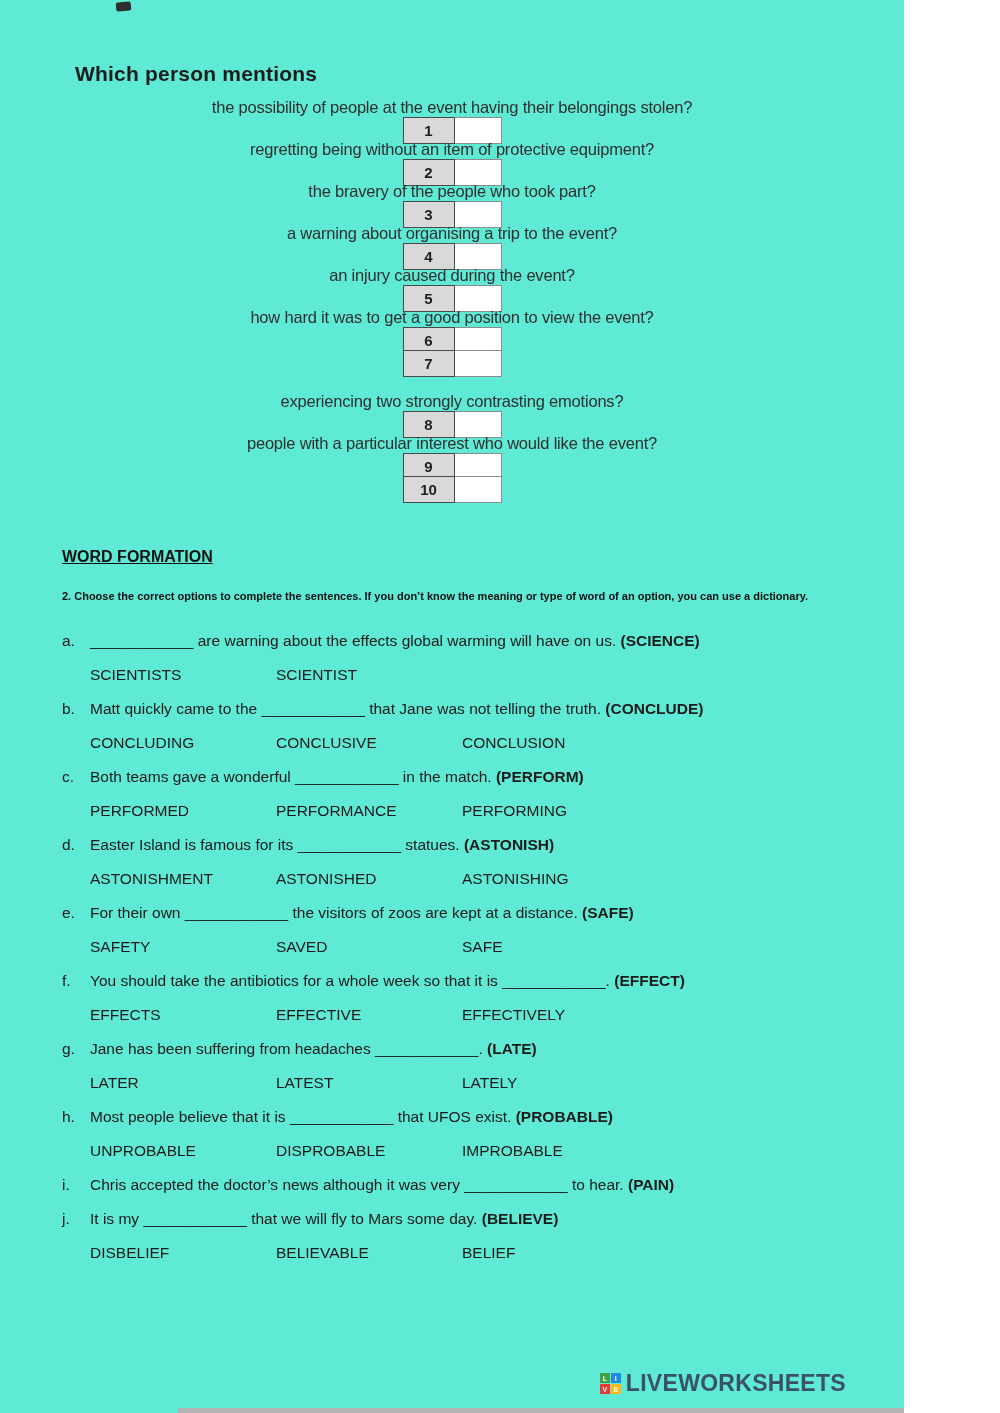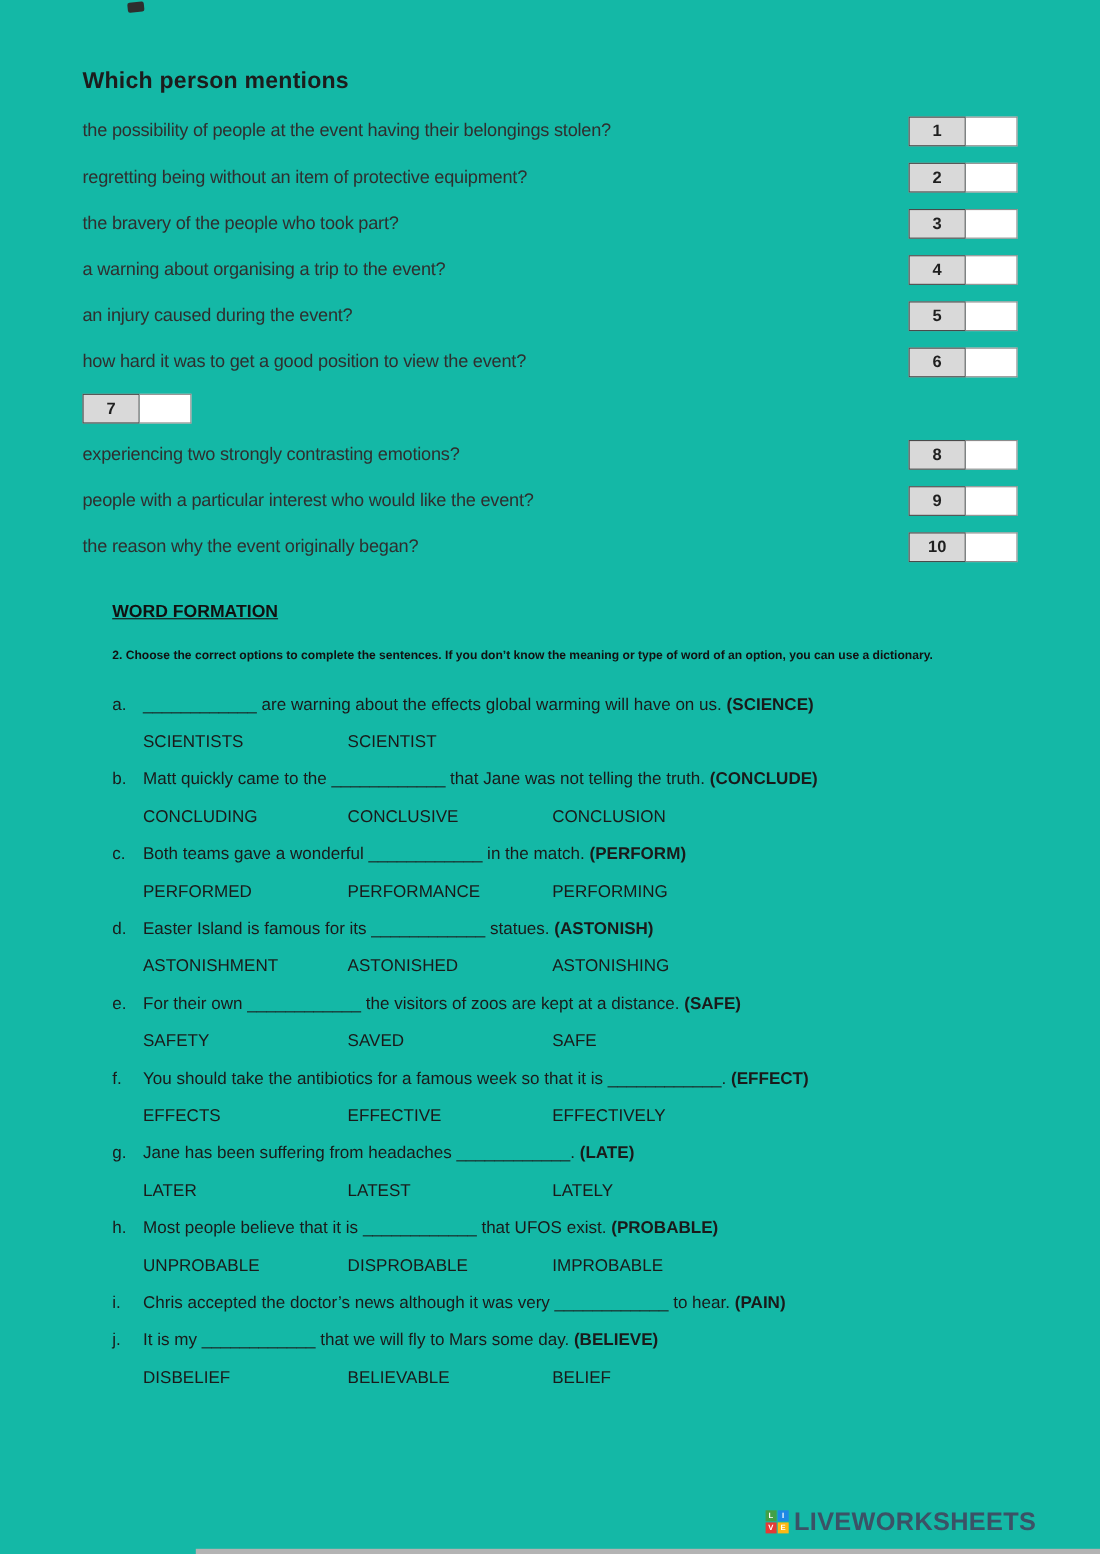--- a/index.html
+++ b/index.html
@@ -1,43 +1,43 @@
 <!DOCTYPE html>
 <html><head>
 <meta charset="utf-8">
 <style>
   * { margin:0; padding:0; box-sizing:border-box; }
   html,body { background:#fff; }
   .page {
-    width:1000px; height:1413px; position:relative; background:#14b8a6;
+    width:904px; height:1413px; position:relative; background:#5eead4;
     font-family:"Liberation Sans","DejaVu Sans",sans-serif; color:#1a1a1a; overflow:hidden;
   }
   .ink-mark {
     position:absolute; top:2px; left:116px; width:15px; height:9px;
     background:#2e2e2e; border-radius:2px; transform:rotate(-6deg);
   }
   
   .matching { padding:62px 75px 0 75px; }
   .matching-title {
     font-size:21px; font-weight:bold; color:#1c1c1c; margin-bottom:12px; letter-spacing:0.2px;
   }
-  .match-row { display:flex; align-items:center; justify-content:space-between; height:42px; }
+  .match-row { display:flex; align-items:center; height:42px;flex-direction:column; }
   .match-row .q { font-size:16.5px; color:#2f2f2f; letter-spacing:-0.2px; }
   .boxes { display:flex; align-items:center; }
   .numbox {
     width:52px; height:27px; background:#d9d9d9; border:1px solid #4a4a4a;
     display:flex; align-items:center; justify-content:center;
     font-weight:bold; font-size:15px; color:#1f1f1f;
   }
   .ansbox {
     width:47px; height:27px; background:#fff; border:1px solid #8c8c8c; border-left:none;
     outline:none; font-size:14px; padding:0 4px; font-family:inherit;
   }
   
-  .wf { padding:30px 62px 0 62px;margin-left:40px; }
+  .wf { padding:30px 62px 0 62px; }
   .wf-heading {
     font-size:16px; font-weight:bold; text-decoration:underline; color:#111; margin-bottom:18px;
   }
   .wf-instructions {
     font-size:11px; font-weight:bold; line-height:24px; max-width:885px; margin-bottom:16px; color:#111;
   }
   .exercise { }
   .sentence-line { display:flex; font-size:15.5px; line-height:34px; color:#1a1a1a; }
   .letter { width:28px; flex:0 0 28px; }
   .sentence b { font-weight:bold; }
@@ -122,21 +122,20 @@
       </span>
     </div>
     <div class="match-row">
       <span class="q">people with a particular interest who would like the event?</span>
       <span class="boxes">
         <span class="numbox">9</span>
         <input class="ansbox" type="text" style="">
       </span>
     </div>
     <div class="match-row">
-      <span class="q">the reason why the event originally began?</span>
       <span class="boxes">
         <span class="numbox">10</span>
         <input class="ansbox" type="text" style="">
       </span>
     </div>
   </section>
 
   <section class="wf">
     <div class="wf-heading">WORD FORMATION</div>
     <p class="wf-instructions">2. Choose the correct options to complete the sentences. If you don’t know the meaning or type of word of an option, you can use a dictionary.</p>
@@ -196,21 +195,21 @@
       <div class="options-line">
         <span class="option">SAFETY</span>
         <span class="option">SAVED</span>
         <span class="option">SAFE</span>
       </div>
     </div>
 
     <div class="exercise">
       <div class="sentence-line">
         <span class="letter">f.</span>
-        <span class="sentence"><span>You should take the antibiotics for a famous week so that it is ____________.</span> <b>(EFFECT)</b></span>
+        <span class="sentence"><span>You should take the antibiotics for a whole week so that it is ____________.</span> <b>(EFFECT)</b></span>
       </div>
       <div class="options-line">
         <span class="option">EFFECTS</span>
         <span class="option">EFFECTIVE</span>
         <span class="option">EFFECTIVELY</span>
       </div>
     </div>
 
     <div class="exercise">
       <div class="sentence-line">

